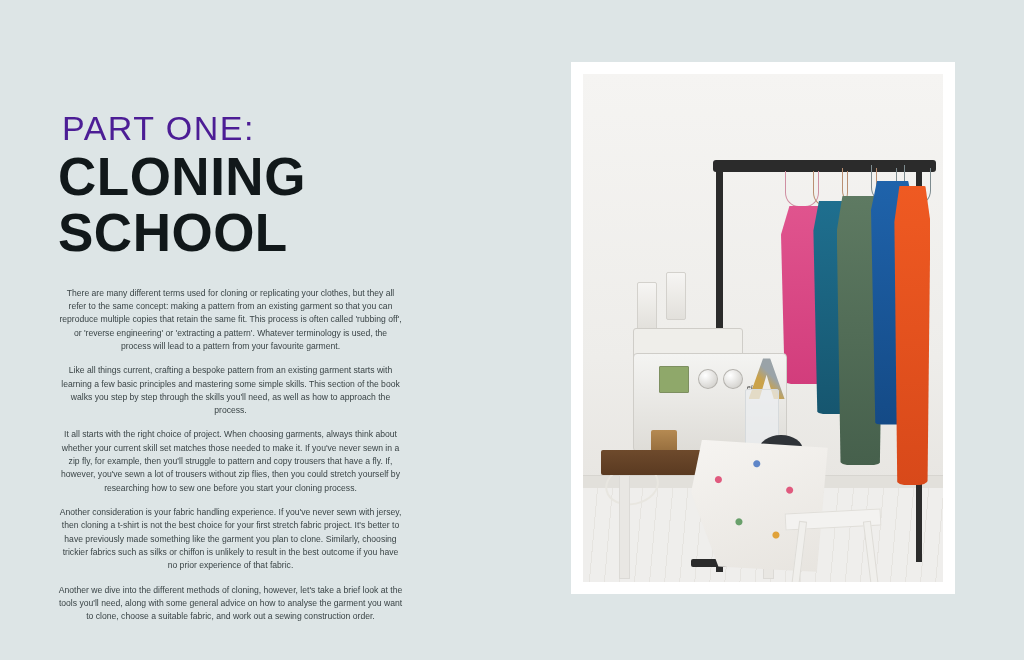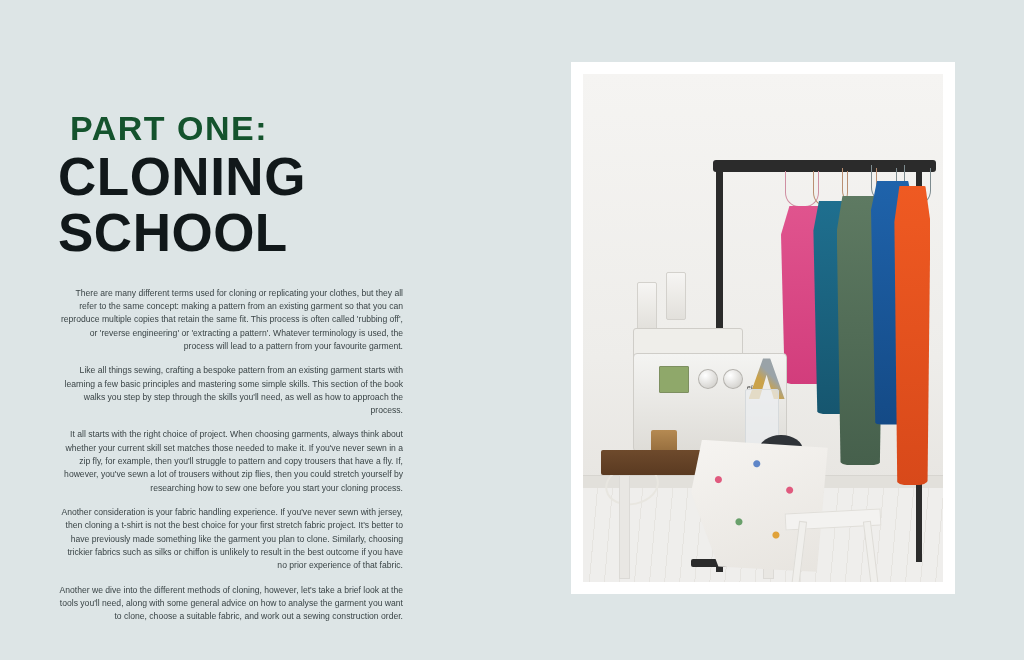--- a/index.html
+++ b/index.html
@@ -23,41 +23,41 @@
   
   .text-col {
     position: absolute;
     left: 58px;
     top: 110px;
     width: 345px;
   }
   .title-line1 {
     font-family: "Liberation Sans", sans-serif;
     font-size: 34px;
-    font-weight: 700;
+    font-weight: 400;
     letter-spacing: 1.5px;
-    color: #14532d;
+    color: #4c1d95;
     line-height: 1.1;
-    margin: 0 0 2px 12px;
+    margin: 0 0 2px 4px;
   }
   .title-line2 {
     font-family: "Liberation Sans", sans-serif;
     font-size: 53px;
     font-weight: 800;
     letter-spacing: 0.5px;
     color: #11181a;
     line-height: 1.05;
     margin: 0 0 26px 0;
   }
   .body-para {
     font-size: 8.6px;
     line-height: 1.55;
     color: #3a4446;
     margin: 0 0 11px 0;
-    text-align: right;
+    text-align: center;
   }
 
   
   .photo-frame {
     position: absolute;
     left: 571px;
     top: 62px;
     width: 384px;
     height: 532px;
     background: #ffffff;
@@ -291,21 +291,21 @@
 </head>
 <body>
 
 <div class="page">
 
   <div class="text-col">
     <h1 class="title-line1">PART ONE:</h1>
     <h2 class="title-line2">CLONING SCHOOL</h2>
 
     <p class="body-para">There are many different terms used for cloning or replicating your clothes, but they all refer to the same concept: making a pattern from an existing garment so that you can reproduce multiple copies that retain the same fit. This process is often called 'rubbing off', or 'reverse engineering' or 'extracting a pattern'. Whatever terminology is used, the process will lead to a pattern from your favourite garment.</p>
-    <p class="body-para">Like all things sewing, crafting a bespoke pattern from an existing garment starts with learning a few basic principles and mastering some simple skills. This section of the book walks you step by step through the skills you'll need, as well as how to approach the process.</p>
+    <p class="body-para">Like all things current, crafting a bespoke pattern from an existing garment starts with learning a few basic principles and mastering some simple skills. This section of the book walks you step by step through the skills you'll need, as well as how to approach the process.</p>
     <p class="body-para">It all starts with the right choice of project. When choosing garments, always think about whether your current skill set matches those needed to make it. If you've never sewn in a zip fly, for example, then you'll struggle to pattern and copy trousers that have a fly. If, however, you've sewn a lot of trousers without zip flies, then you could stretch yourself by researching how to sew one before you start your cloning process.</p>
     <p class="body-para">Another consideration is your fabric handling experience. If you've never sewn with jersey, then cloning a t-shirt is not the best choice for your first stretch fabric project. It's better to have previously made something like the garment you plan to clone. Similarly, choosing trickier fabrics such as silks or chiffon is unlikely to result in the best outcome if you have no prior experience of that fabric.</p>
     <p class="body-para">Another we dive into the different methods of cloning, however, let's take a brief look at the tools you'll need, along with some general advice on how to analyse the garment you want to clone, choose a suitable fabric, and work out a sewing construction order.</p>
   </div>
 
   <div class="photo-frame">
     <div class="photo">
 
       <div class="wall"></div>
       <div class="skirting"></div>

